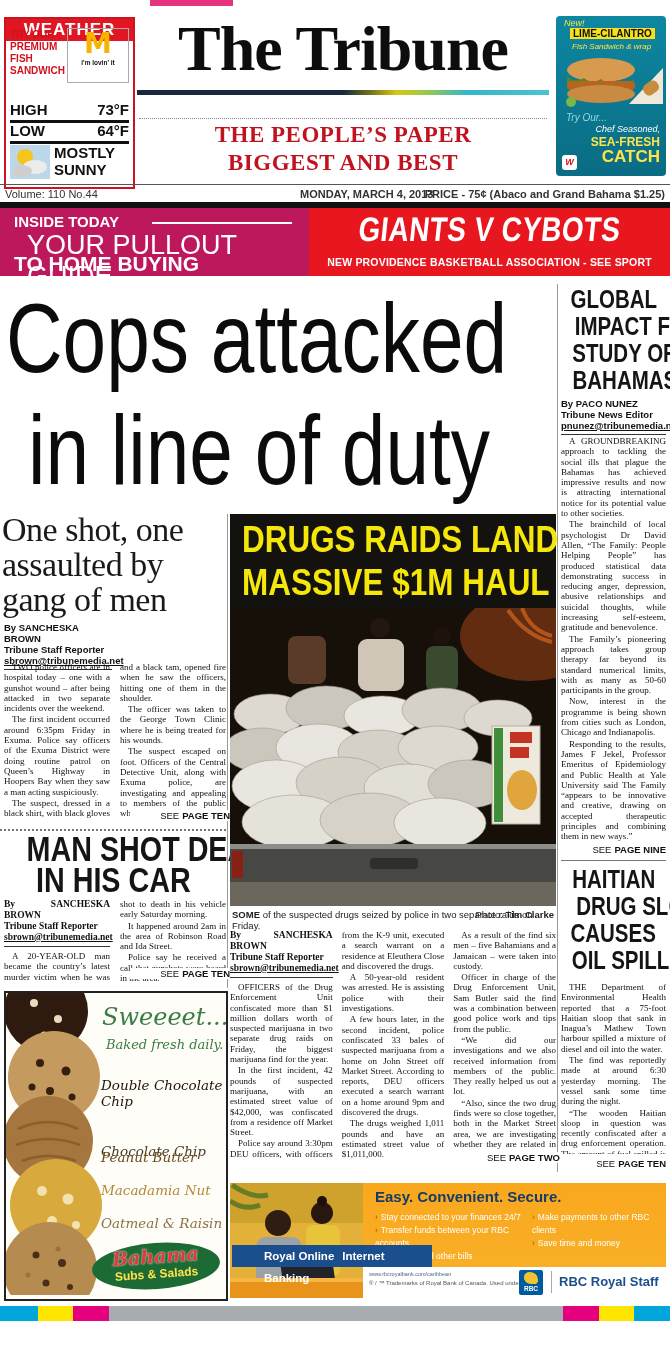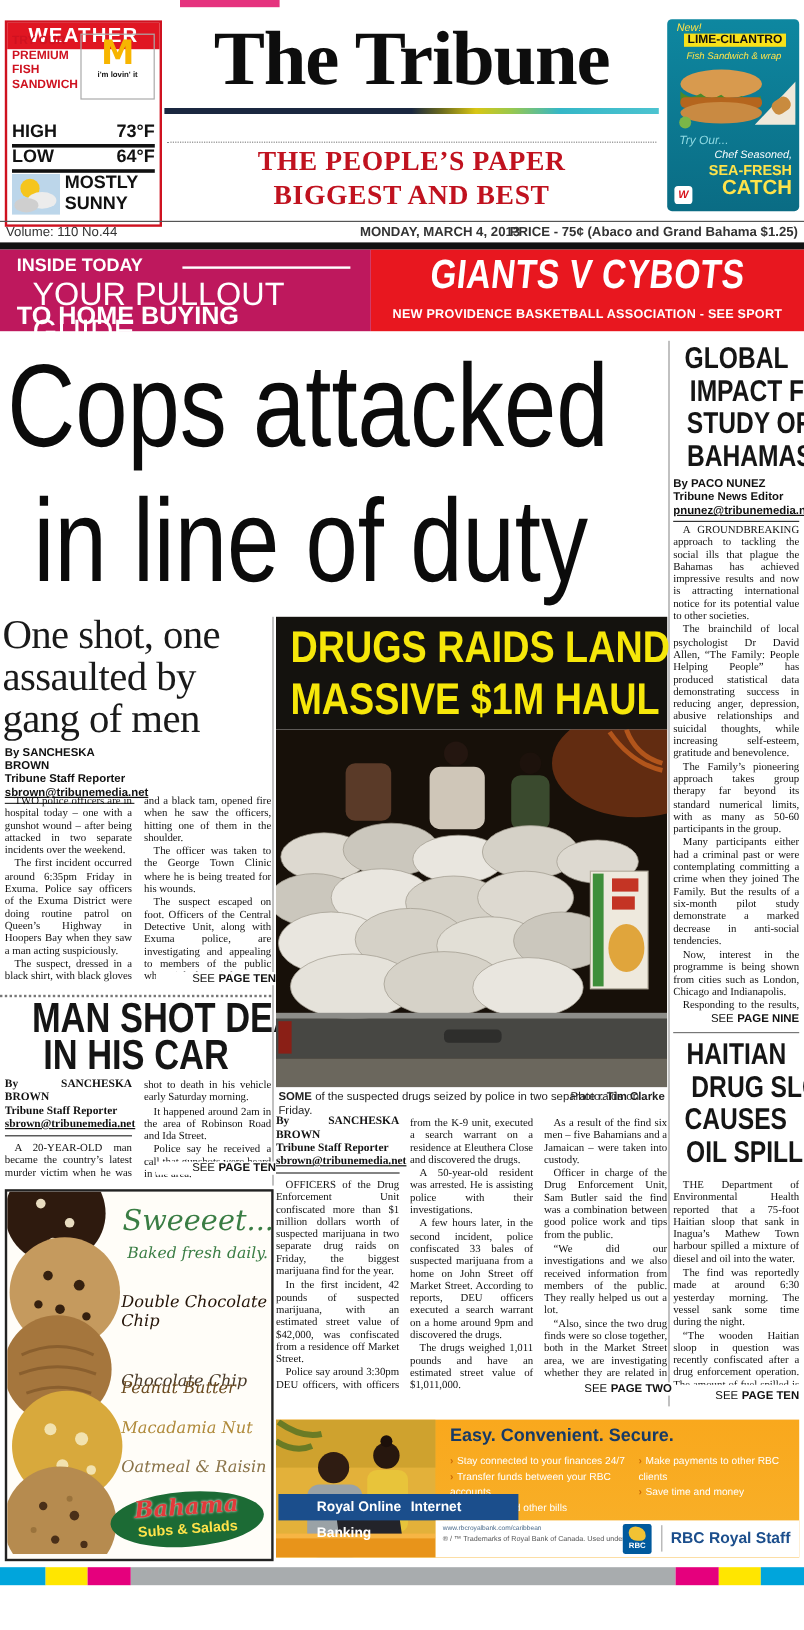--- a/index.html
+++ b/index.html
@@ -228,21 +228,20 @@
     </div>
     <div class="byline" style="position:absolute;left:0;top:114px;width:105px;">
       <div>By PACO NUNEZ</div>
       <div>Tribune News Editor</div>
       <div class="email">pnunez@tribunemedia.net</div>
     </div>
     <div class="nbody" style="position:absolute;left:0;top:152px;width:105px;height:408px;">
       <p>A GROUNDBREAKING approach to tackling the social ills that plague the Bahamas has achieved impressive results and now is attracting international notice for its potential value to other societies.</p>
       <p>The brainchild of local psychologist Dr David Allen, “The Family: People Helping People” has produced statistical data demonstrating success in reducing anger, depression, abusive relationships and suicidal thoughts, while increasing self-esteem, gratitude and benevolence.</p>
       <p>The Family’s pioneering approach takes group therapy far beyond its standard numerical limits, with as many as 50-60 participants in the group.</p>
-      <p>Many participants either had a criminal past or were contemplating committing a crime when they joined The Family. But the results of a six-month pilot study demonstrate a marked decrease in anti-social tendencies.</p>
       <p>Now, interest in the programme is being shown from cities such as London, Chicago and Indianapolis.</p>
       <p>Responding to the results, James F Jekel, Professor Emeritus of Epidemiology and Public Health at Yale University said The Family “appears to be innovative and creative, drawing on accepted therapeutic principles and combining them in new ways.”</p>
 
     </div>
     <div class="see" style="right:0;top:560px;">
       <span>SEE</span><b>PAGE NINE</b>
     </div>
     <div style="position:absolute;left:0;right:0;top:576px;border-top:1px solid #777;"></div>
 
     <div class="cond-head h-head" style="position:absolute;left:0;right:0;top:582px;">

